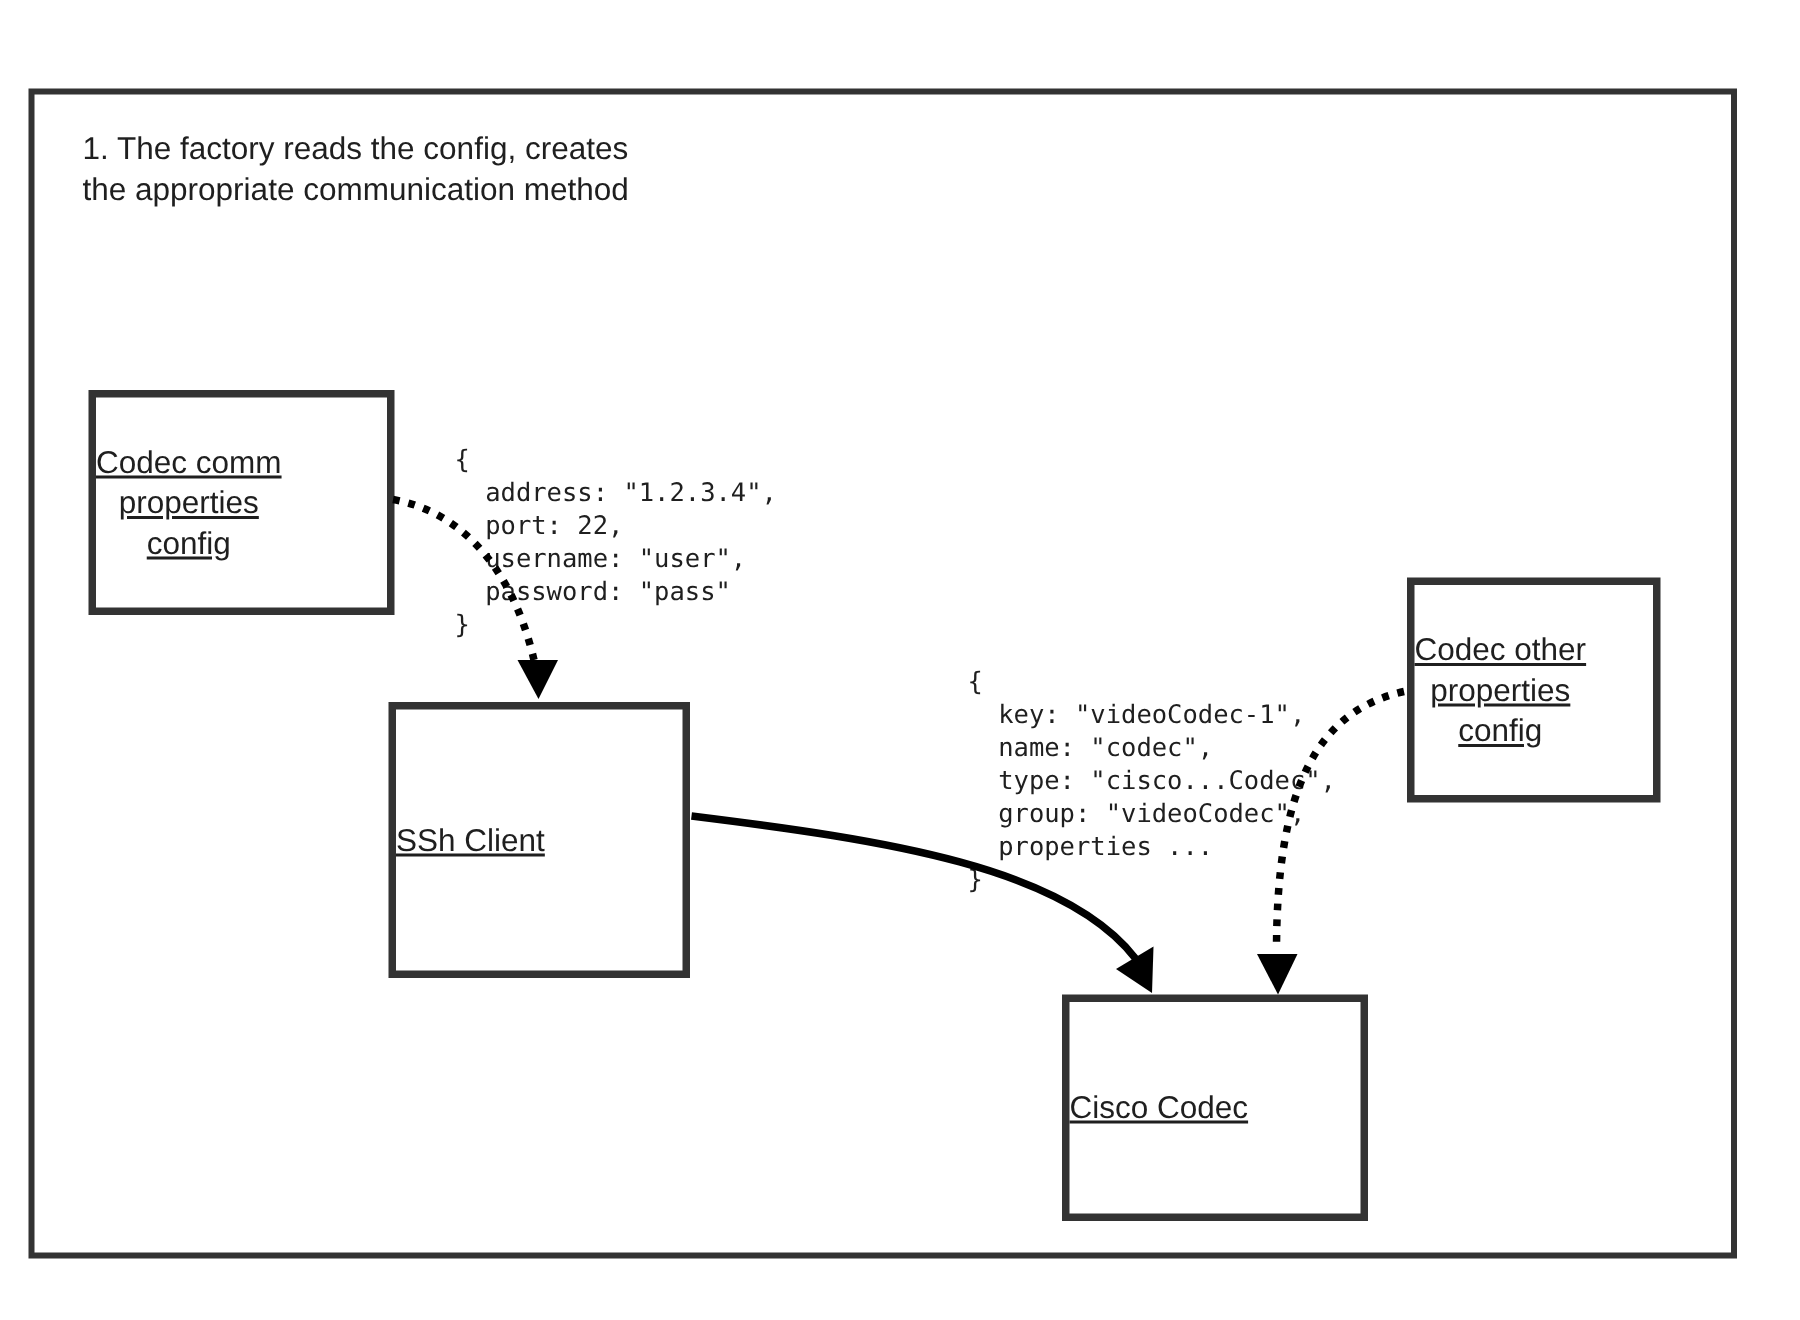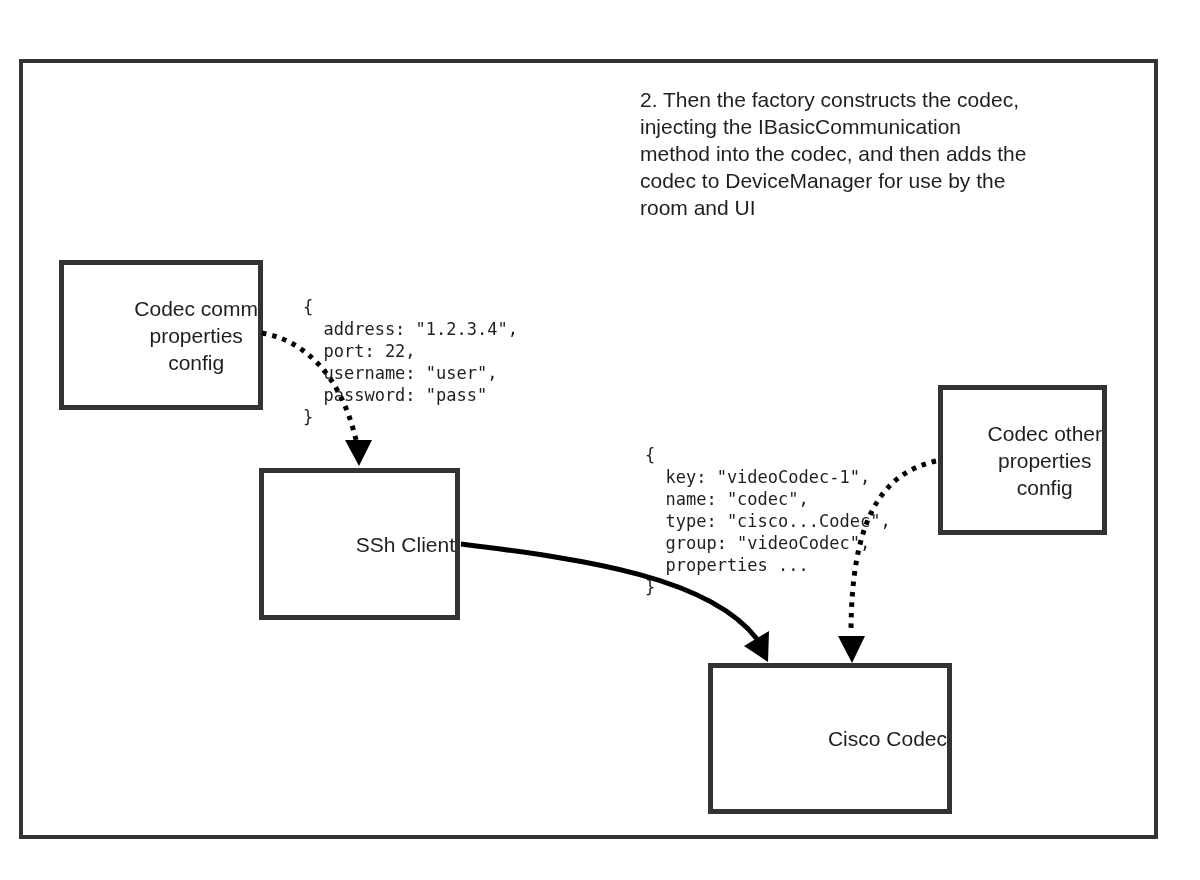--- a/index.html
+++ b/index.html
@@ -37,31 +37,32 @@
   }
   .note-1 { left: 55px;  top: 86px;  }
   .note-2 { left: 640px; top: 86px;  }
   .note-3 { left: 943px; top: 684px; }
   .node {
     position: absolute;
     border: 5px solid var(--stroke);
     background: var(--background);
     display: flex;
     align-items: center;
-    justify-content: flex-end;
+    justify-content: flex-start;
     text-align: center;
     font-size: 21px;
     line-height: 27px;
     white-space: pre-line;
     color: var(--text);
+    text-decoration: underline;
   }
   .node-codec-comm  { left: 59px;  top: 260px; width: 204px; height: 150px; }
-  .node-ssh-client  { left: 259px; top: 468px; width: 201px; height: 152px; }
+  .node-ssh-client  { left: 259px; top: 468px; width: 201px; height: 184px; }
   .node-codec-other { left: 938px; top: 385px; width: 169px; height: 150px; }
-  .node-cisco-codec { left: 708px; top: 663px; width: 244px; height: 151px; }
+  .node-cisco-codec { left: 708px; top: 663px; width: 204px; height: 151px; }
   .code {
     position: absolute;
     font-family: "DejaVu Sans Mono", "Liberation Mono", monospace;
     font-size: 17px;
     line-height: 22px;
     white-space: pre;
     color: var(--text);
   }
   .code-1 { left: 303px; top: 296px; }
   .code-2 { left: 645px; top: 444px; }
@@ -79,25 +80,22 @@
   .dotted { stroke-width: 5; stroke-dasharray: 4.5 6; }
   .solid  { stroke-width: 5; }
 </style>
 </head>
 <body>
 
 <div class="canvas">
 
   <div class="frame"></div>
 
-  <div class="note note-2">2. Then the factory constructs the codec,
-injecting the IBasicCommunication
-method into the codec, and then adds the
-codec to DeviceManager for use by the
-room and UI</div>
+  <div class="note note-1">1. The factory reads the config, creates
+the appropriate communication method</div>
 
   <div class="node node-codec-comm">
     <span>Codec comm
 properties
 config</span>
   </div>
   <div class="node node-ssh-client">
     <span>SSh Client</span>
   </div>
   <div class="node node-codec-other">

